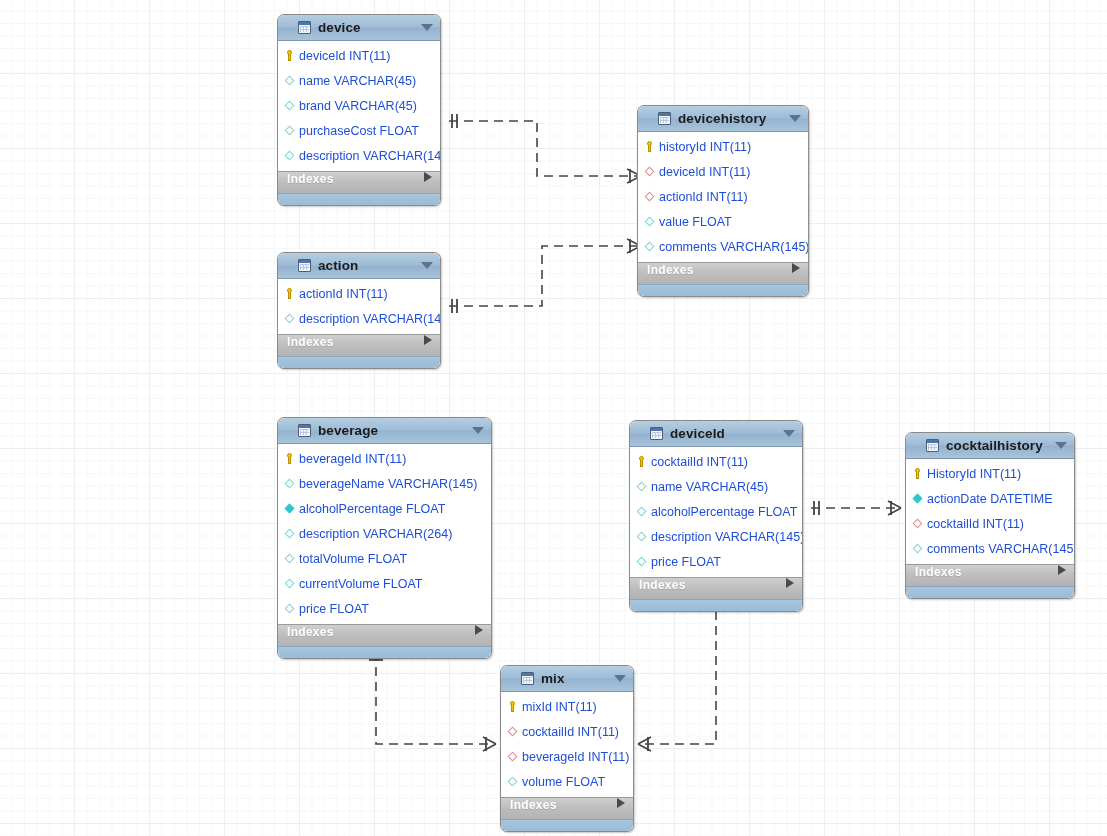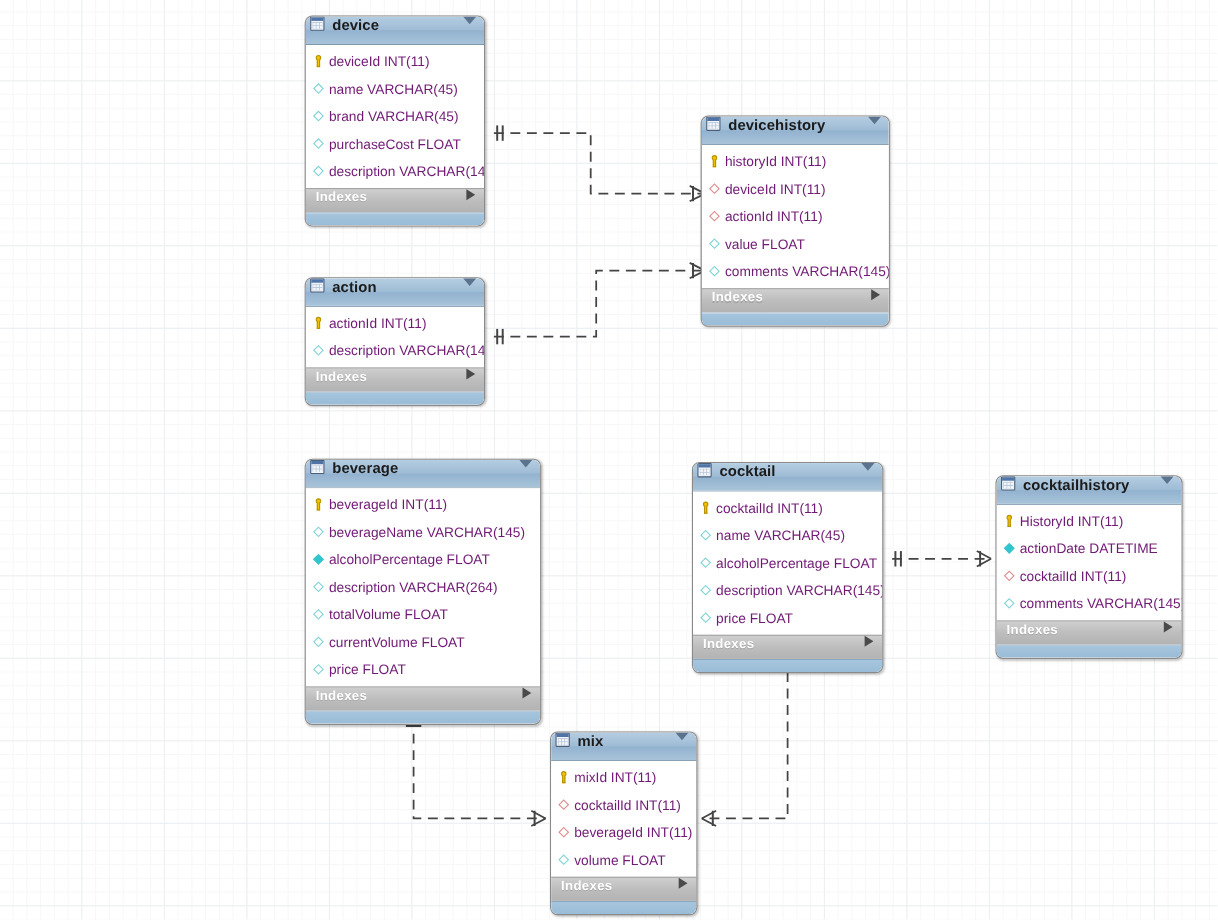--- a/index.html
+++ b/index.html
@@ -35,21 +35,22 @@
     border: 1px solid #8a8a8a;
     border-radius: 7px;
     background: #ffffff;
     box-shadow: 1px 1px 2px rgba(0,0,0,0.22);
     overflow: hidden;
     box-sizing: border-box;
   }
   .tbl-head {
     height: 25px;
     display: flex;
-    padding: 0 7px 0 4px;
+    align-items: center;
+    padding: 0 7px 0 20px;
     background: linear-gradient(to bottom, #b4cde1 0%, #9fbcd6 48%, #93b2cf 52%, #a8c4da 100%);
     border-bottom: 1px solid #7f96ab;
     border-top-left-radius: 6px;
     border-top-right-radius: 6px;
   }
   .tbl-icon {
     width: 13px; height: 13px;
     flex: 0 0 13px;
     border: 1px solid #4a5f7a;
     border-radius: 1px;
@@ -96,21 +97,21 @@
   }
   .col {
     display: flex;
     align-items: center;
     height: 25px;
     padding-left: 6px;
     white-space: nowrap;
   }
   .col-label {
     font-size: 12.5px;
-    color: #701a75;
+    color: #1d4ed8;
     margin-left: 4px;
   }
   .ico {
     flex: 0 0 auto;
     width: 11px; height: 13px;
     position: relative;
   }
   
   .ico-pk::before {
     content: "";
@@ -387,21 +388,21 @@
         </div>
         <div class="tbl-idx">
           <span class="idx-label">Indexes</span>
           <span class="caret-right"></span>
         </div>
         <div class="tbl-foot"></div>
       </div>
       <div class="tbl" style="left: 629px; top: 420px; width: 174px;">
         <div class="tbl-head">
           <span class="tbl-icon"></span>
-          <span class="tbl-title">cocktail</span>
+          <span class="tbl-title">deviceId</span>
           <span class="caret-down"></span>
         </div>
         <div class="tbl-cols">
           <div class="col">
             <span class="ico ico-pk"></span>
             <span class="col-label">cocktailId INT(11)</span>
           </div>
           <div class="col">
             <span class="ico ico-d d-null">
               <i></i>

